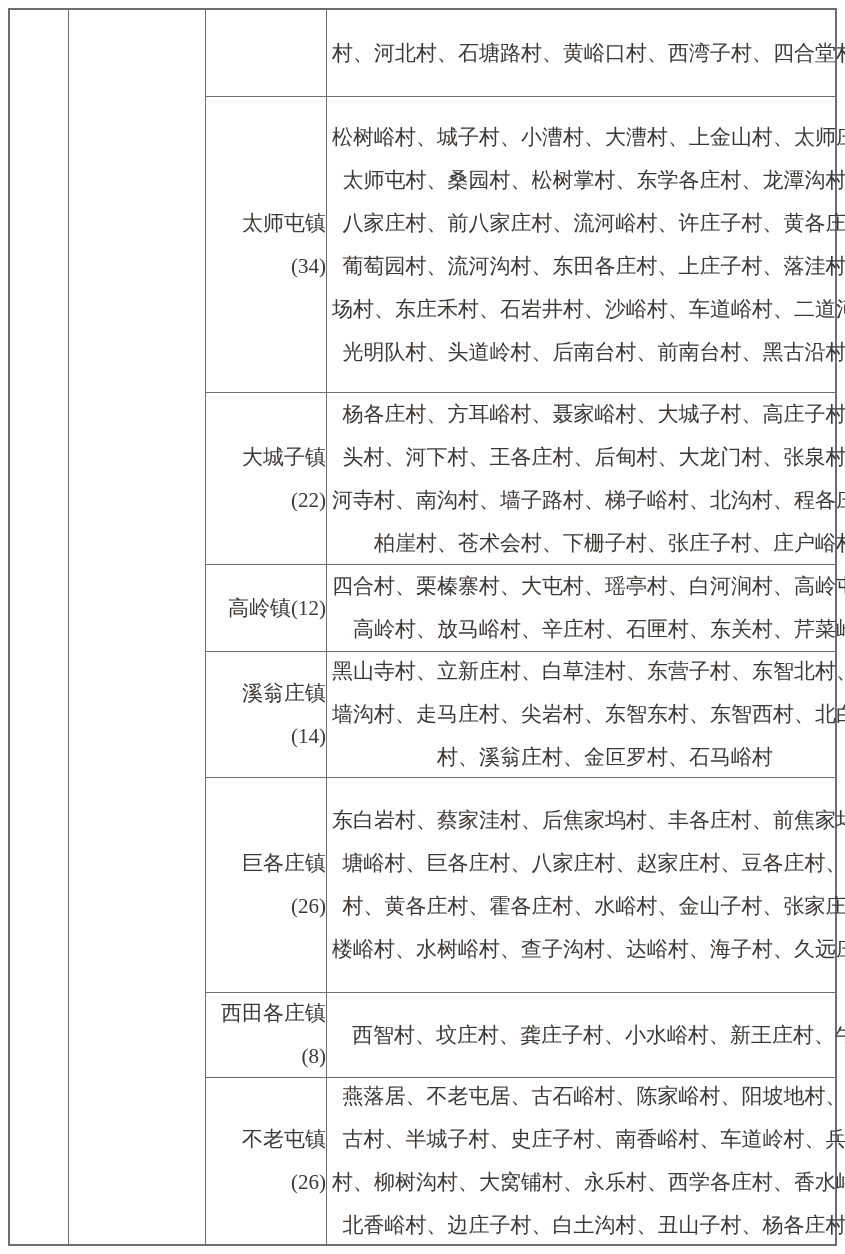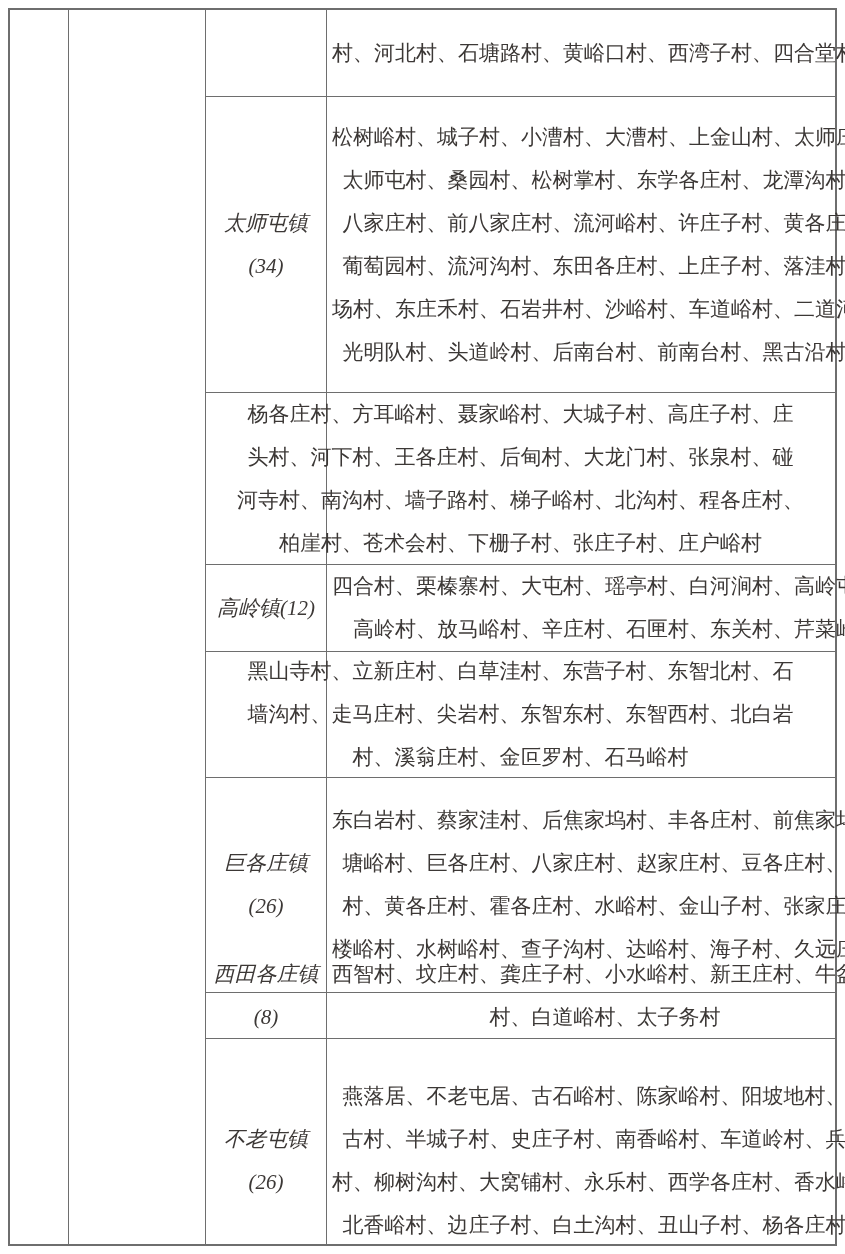--- a/index.html
+++ b/index.html
@@ -29,29 +29,29 @@
     display:flex;
     box-sizing:border-box;
     border-bottom:1px solid #6e6e6e;
   }
   .r1{top:0;height:87px;}
   .r2{top:87px;height:296px;}
   .r3{top:383px;height:172px;}
   .r4{top:555px;height:87px;}
   .r5{top:642px;height:126px;}
   .r6{top:768px;height:215px;}
-  .r7{top:944px;height:85px;}
+  .r7{top:983px;height:85px;gap:20px;}
   .r8{top:1068px;height:166px;border-bottom:none;}
   .cell{
     display:flex;flex-direction:column;justify-content:center;
     box-sizing:border-box;
   }
   .town{
     width:120px;flex:0 0 120px;
-    align-items:center;text-align:center;font-style:italic;
+    align-items:flex-end;text-align:center;
   }
   .villages{
     flex:1;
     padding:0 6px;
     align-items:center;
   }
   .tline{
     line-height:43px;
     font-size:21px;
     text-align:center;
@@ -84,39 +84,47 @@
         <div class="tline">松树峪村、城子村、小漕村、大漕村、上金山村、太师庄村、</div>
         <div class="tline">太师屯村、桑园村、松树掌村、东学各庄村、龙潭沟村、后</div>
         <div class="tline">八家庄村、前八家庄村、流河峪村、许庄子村、黄各庄村、</div>
         <div class="tline">葡萄园村、流河沟村、东田各庄村、上庄子村、落洼村、马</div>
         <div class="tline">场村、东庄禾村、石岩井村、沙峪村、车道峪村、二道河村、</div>
         <div class="tline">光明队村、头道岭村、后南台村、前南台村、黑古沿村、南</div>
       </div>
     </div>
 
     <div class="row r3">
+      <div class="cell town">
+        <div class="tline">大城子镇</div>
+        <div class="tline">(22)</div>
+      </div>
       <div class="cell villages">
         <div class="tline">杨各庄村、方耳峪村、聂家峪村、大城子村、高庄子村、庄</div>
         <div class="tline">头村、河下村、王各庄村、后甸村、大龙门村、张泉村、碰</div>
         <div class="tline">河寺村、南沟村、墙子路村、梯子峪村、北沟村、程各庄村、</div>
         <div class="tline">柏崖村、苍术会村、下栅子村、张庄子村、庄户峪村</div>
       </div>
     </div>
 
     <div class="row r4">
       <div class="cell town">
         <div class="tline">高岭镇(12)</div>
       </div>
       <div class="cell villages">
         <div class="tline">四合村、栗榛寨村、大屯村、瑶亭村、白河涧村、高岭屯村、</div>
         <div class="tline">高岭村、放马峪村、辛庄村、石匣村、东关村、芹菜岭村</div>
       </div>
     </div>
 
     <div class="row r5">
+      <div class="cell town">
+        <div class="tline">溪翁庄镇</div>
+        <div class="tline">(14)</div>
+      </div>
       <div class="cell villages">
         <div class="tline">黑山寺村、立新庄村、白草洼村、东营子村、东智北村、石</div>
         <div class="tline">墙沟村、走马庄村、尖岩村、东智东村、东智西村、北白岩</div>
         <div class="tline">村、溪翁庄村、金叵罗村、石马峪村</div>
       </div>
     </div>
 
     <div class="row r6">
       <div class="cell town">
         <div class="tline">巨各庄镇</div>
@@ -130,21 +138,20 @@
       </div>
     </div>
 
     <div class="row r7">
       <div class="cell town">
         <div class="tline">西田各庄镇</div>
         <div class="tline">(8)</div>
       </div>
       <div class="cell villages">
         <div class="tline">西智村、坟庄村、龚庄子村、小水峪村、新王庄村、牛盆峪</div>
-        <div class="tline">村、白道峪村、太子务村</div>
       </div>
     </div>
 
     <div class="row r8">
       <div class="cell town">
         <div class="tline">不老屯镇</div>
         <div class="tline">(26)</div>
       </div>
       <div class="cell villages">
         <div class="tline">燕落居、不老屯居、古石峪村、陈家峪村、阳坡地村、西坨</div>

